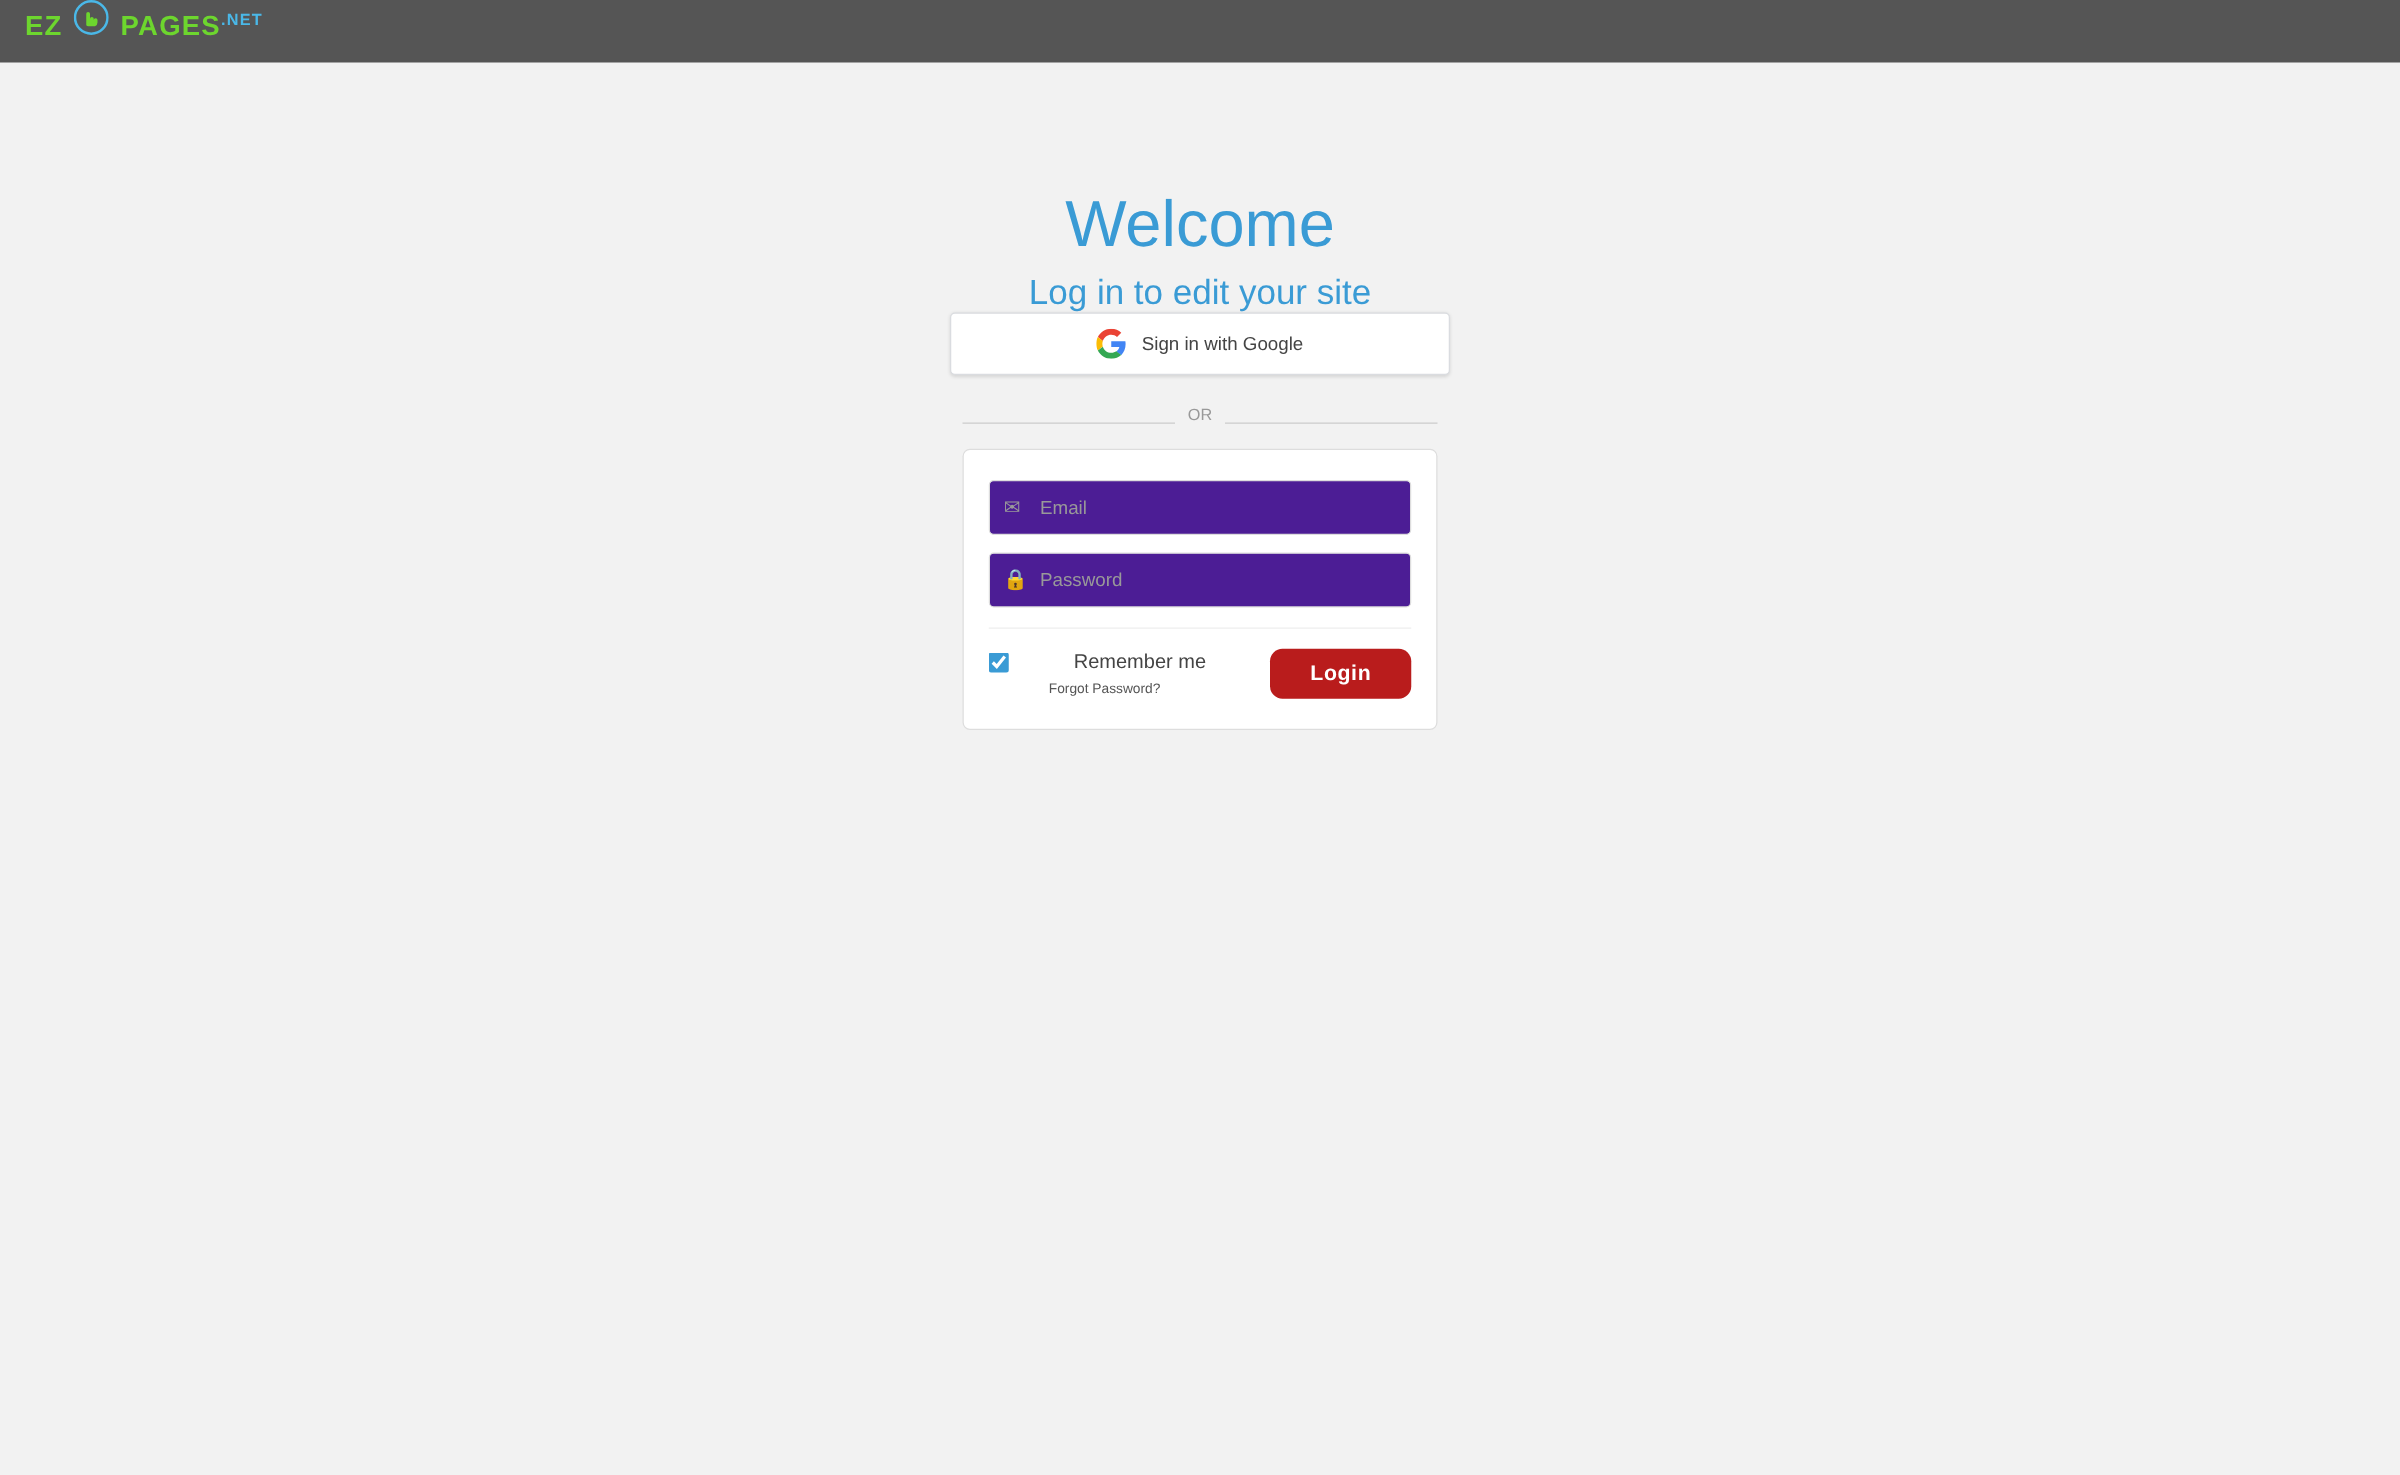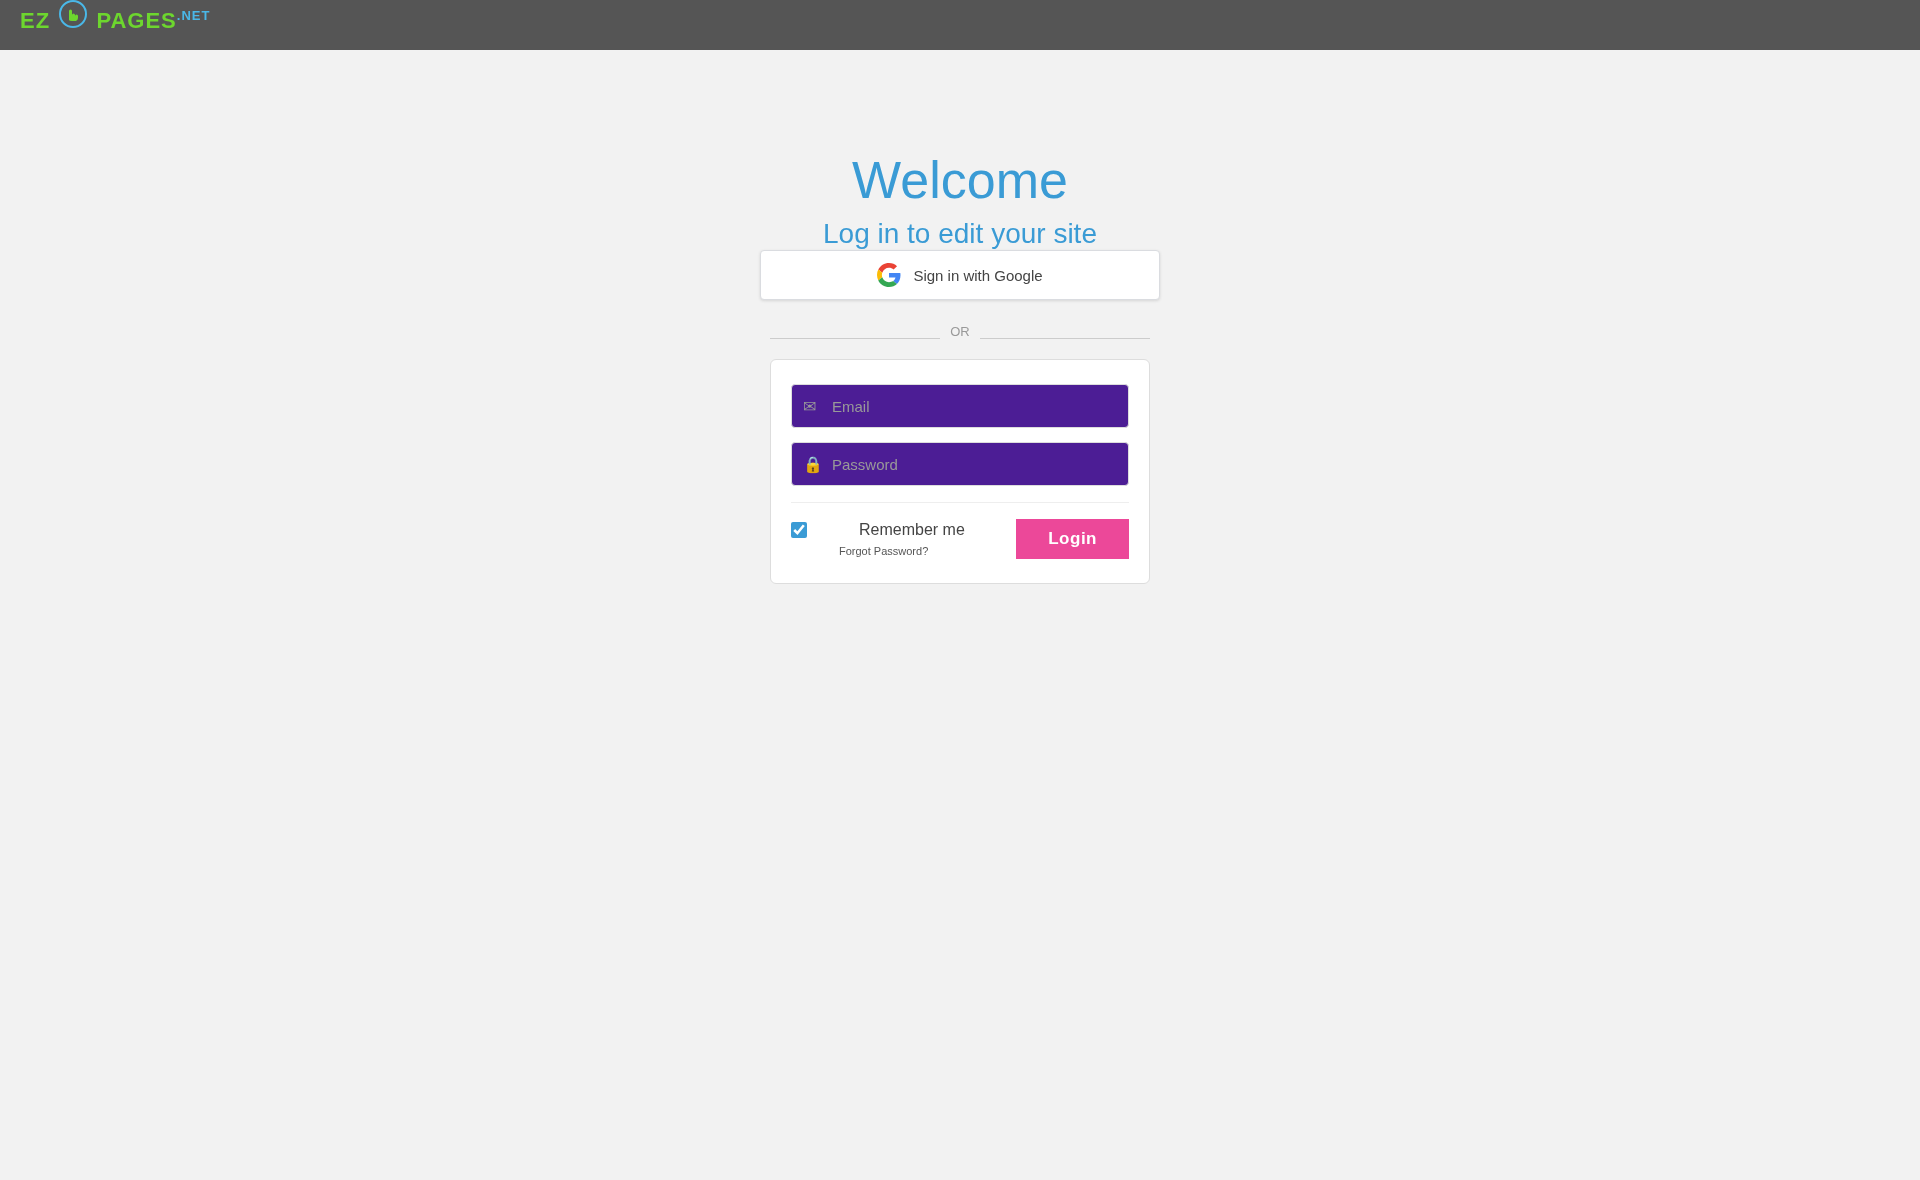--- a/index.html
+++ b/index.html
@@ -198,24 +198,24 @@
 
     .forgot-link {
       font-size: 11px;
       color: #555;
       text-decoration: none;
       cursor: pointer;
       margin-left: 48px;
     }
 
     .login-btn {
-      background: #ec4899;
+      background: #b91c1c;
       color: #fff;
       border: none;
-      border-radius: 0;
+      border-radius: 10px;
       padding: 10px 32px;
       font-size: 17px;
       font-weight: 600;
       cursor: pointer;
       letter-spacing: 0.5px;
     }
   </style>
 </head>
 <body>
 

